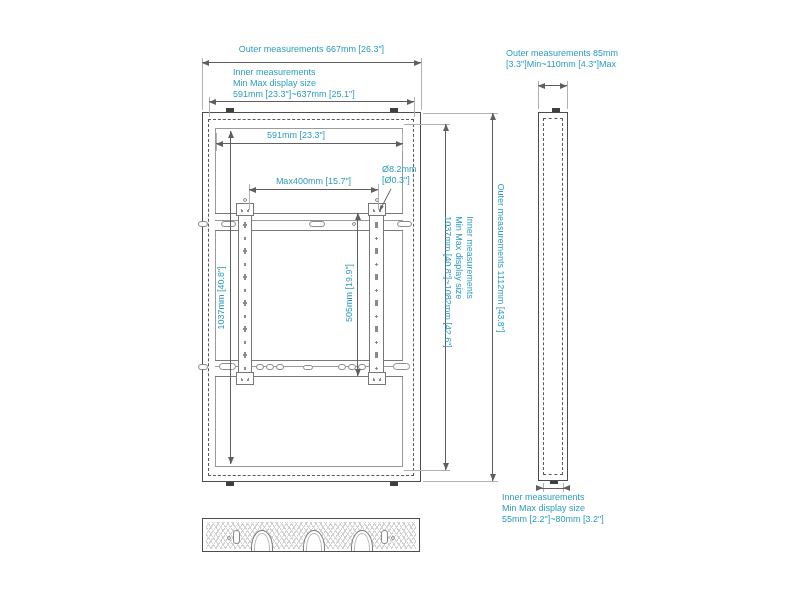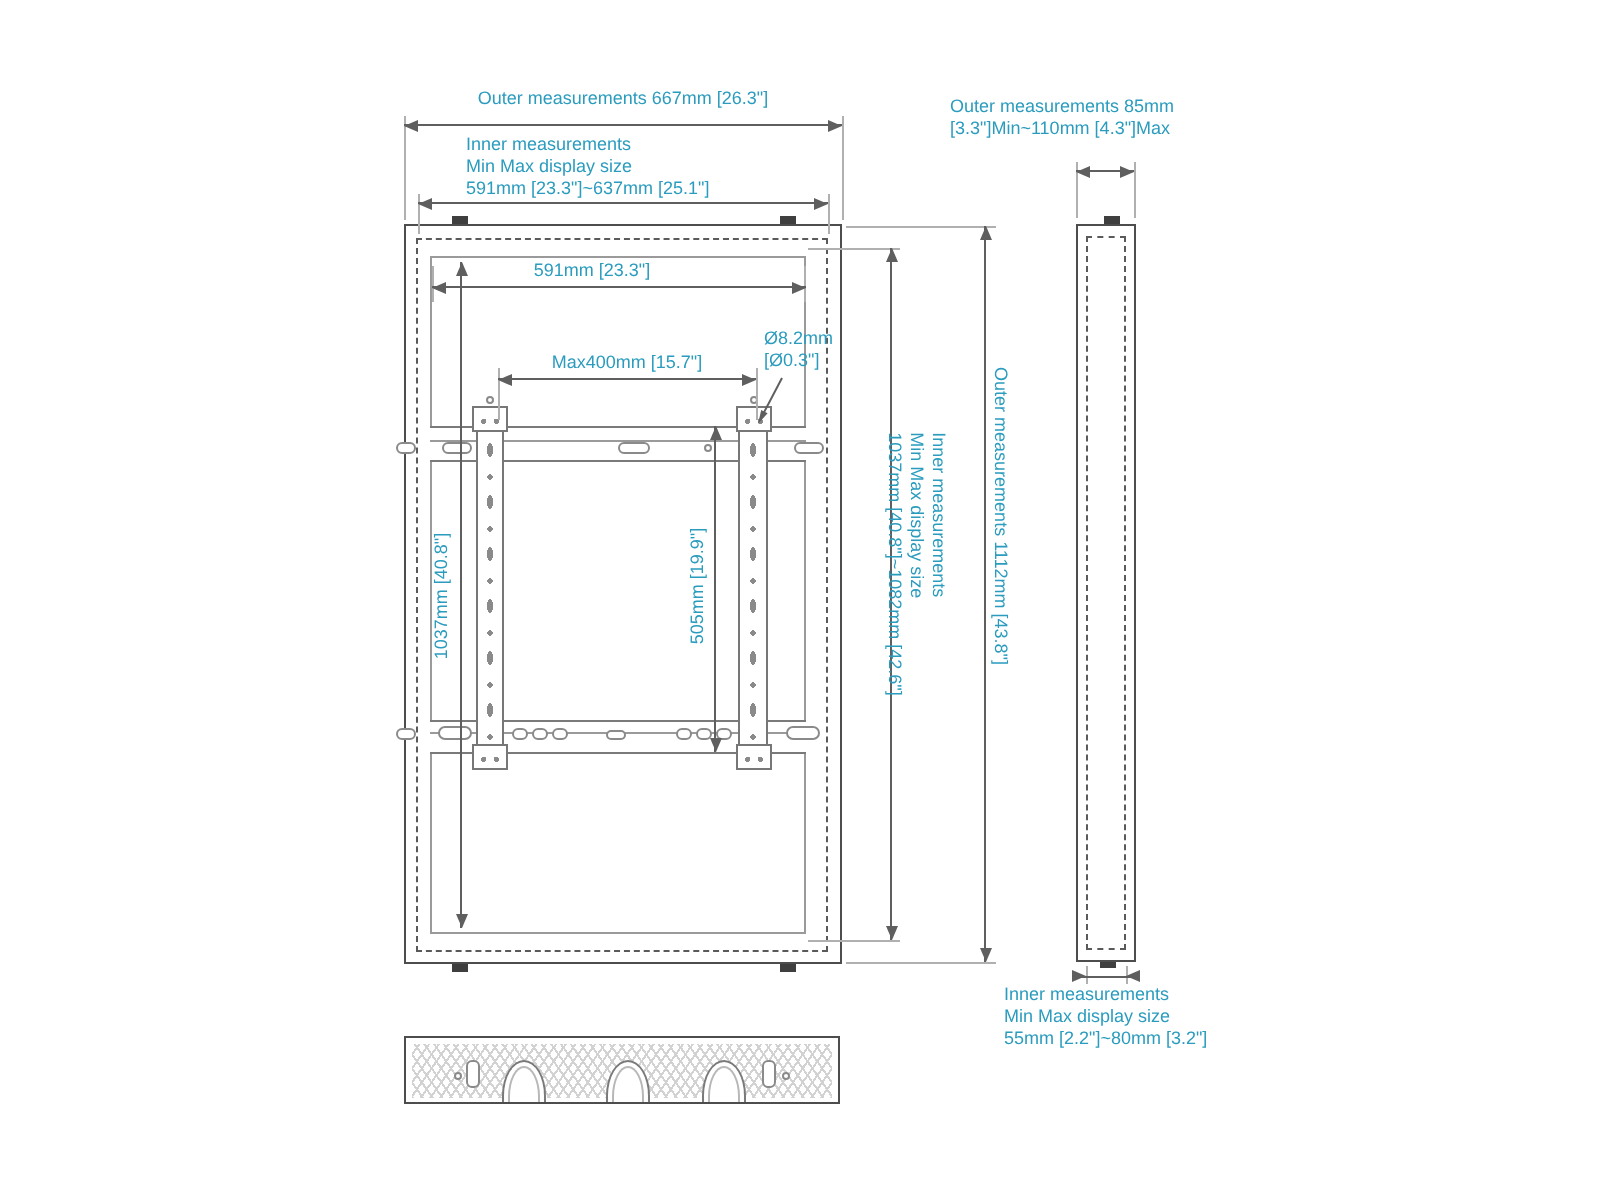--- a/index.html
+++ b/index.html
@@ -156,21 +156,21 @@
 
   <div>
     <div class="rect outer" style="left:538px;top:112px;width:30px;height:369px;"></div>
     <div class="rect dashed" style="left:543px;top:118px;width:20px;height:357px;"></div>
     <div class="tab" style="left:552px;top:108px;width:8px;height:4px;"></div>
     <div class="tab" style="left:550px;top:481px;width:8px;height:3px;"></div>
 
     <div class="ext" style="left:538px;top:81px;width:1px;height:28px;"></div>
     <div class="ext" style="left:567px;top:81px;width:1px;height:28px;"></div>
     <div class="hdim" style="left:538px;top:85px;width:29px;"></div>
-    <div class="lbl" style="left:475px;top:48px;">
+    <div class="lbl" style="left:506px;top:48px;">
       <div>Outer measurements 85mm</div>
       <div>[3.3"]Min~110mm [4.3"]Max</div>
     </div>
 
     <div class="ext" style="left:543px;top:483px;width:1px;height:9px;"></div>
     <div class="ext" style="left:563px;top:483px;width:1px;height:9px;"></div>
     <div class="ext" style="left:536px;top:488px;width:34px;height:1px;background:#5f5f5f;"></div>
     <div class="arr-r" style="left:536px;top:485px;"></div>
     <div class="arr-l" style="left:563px;top:485px;"></div>
     <div class="lbl" style="left:502px;top:492px;">

